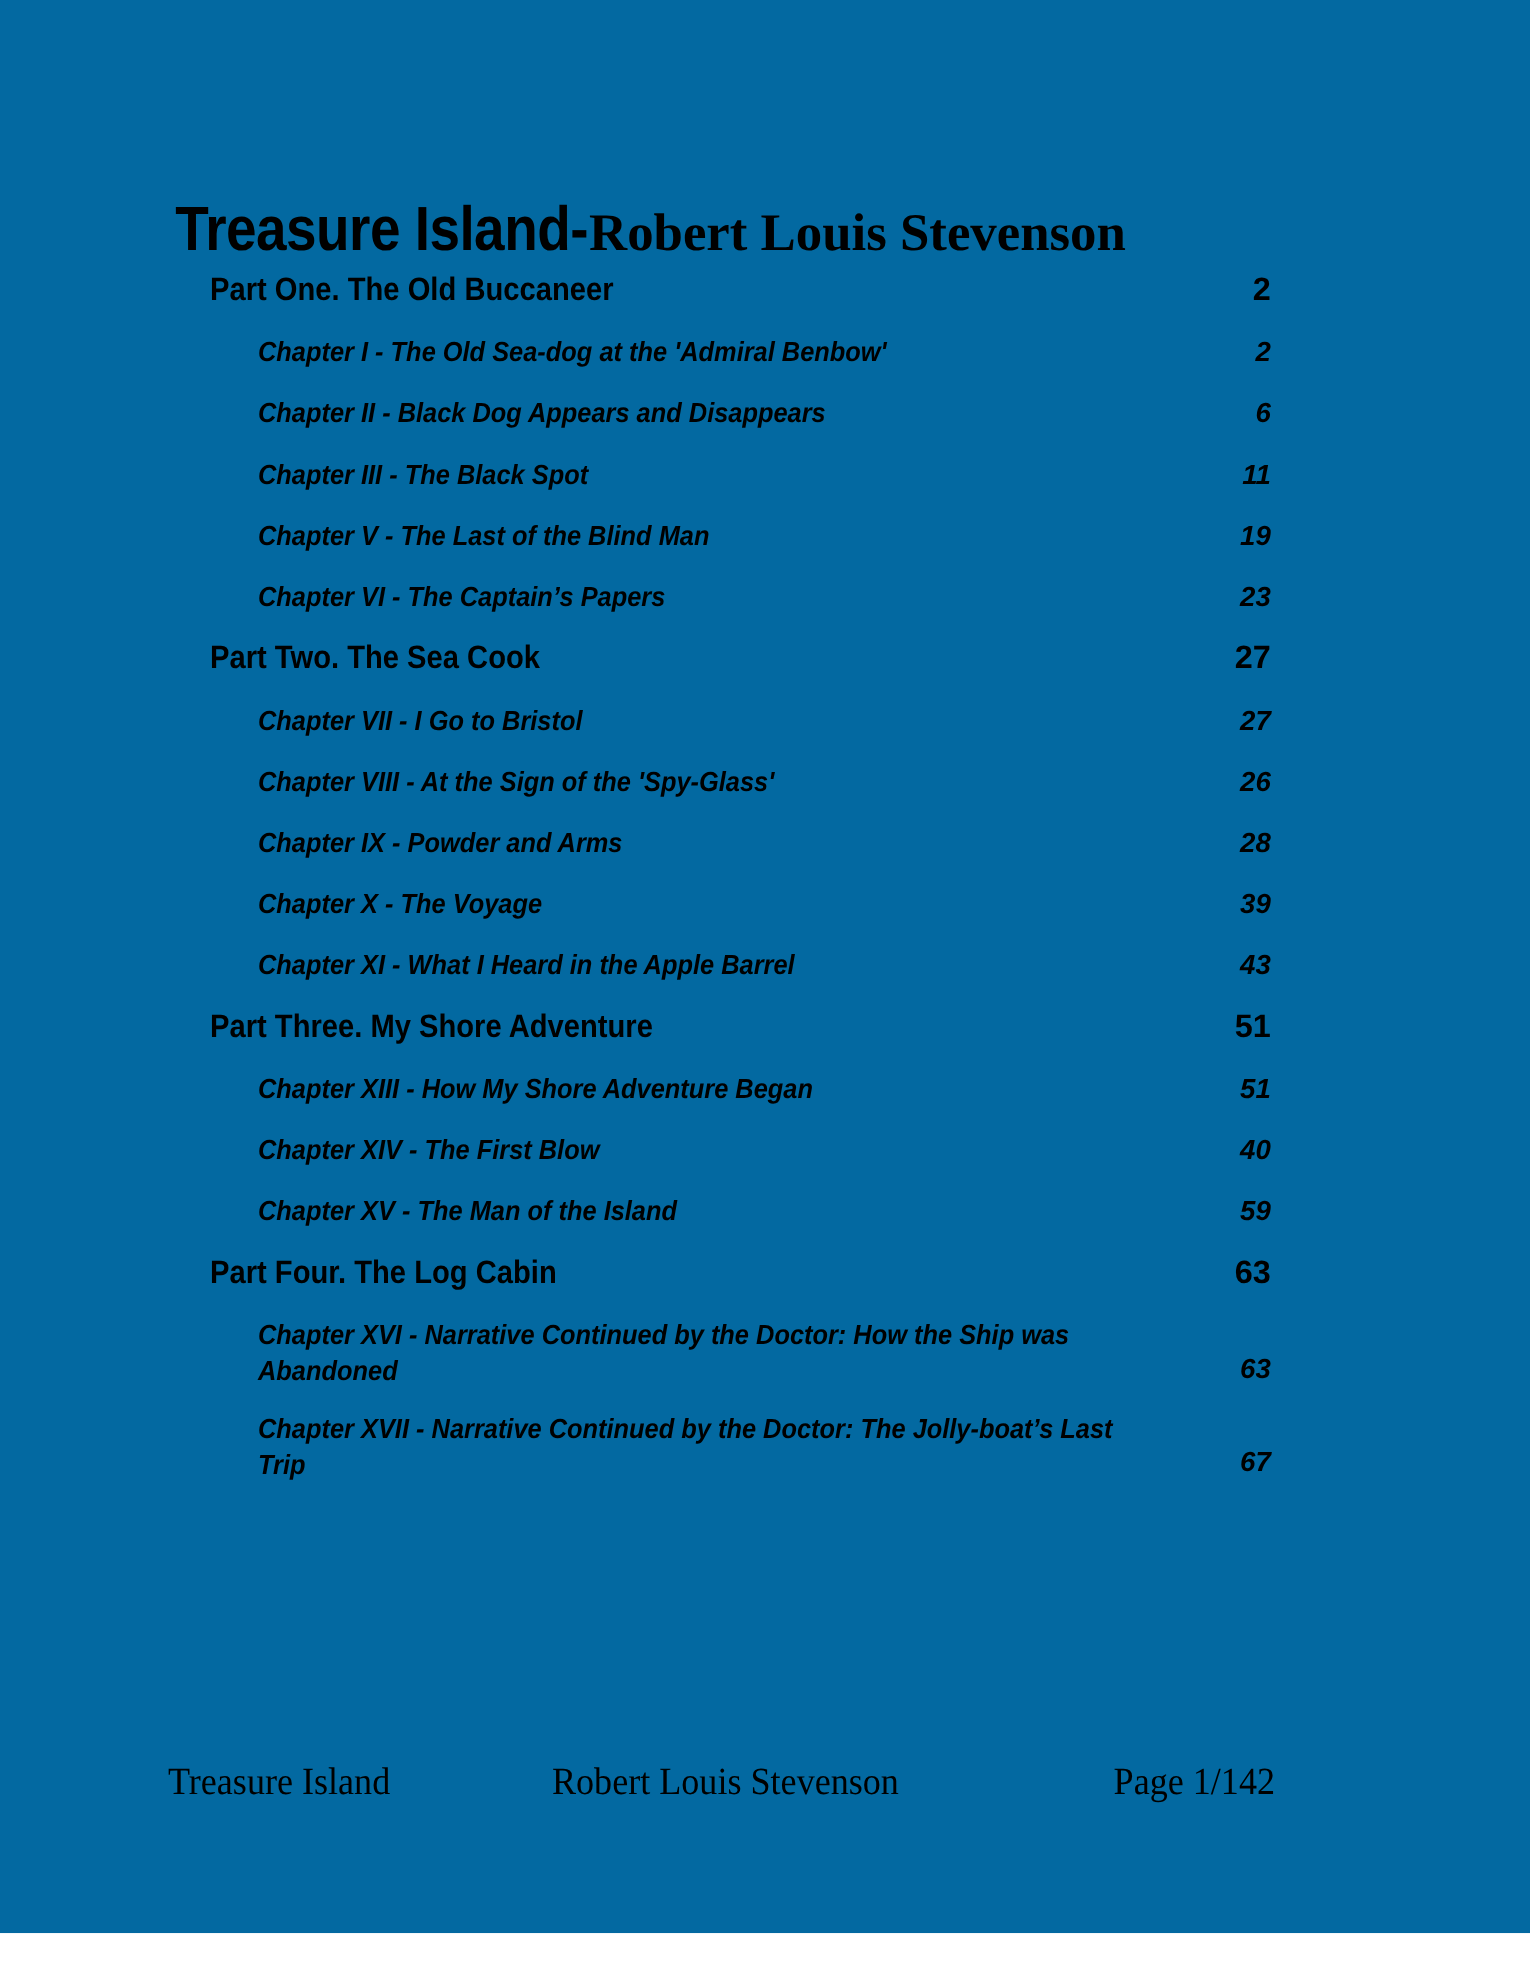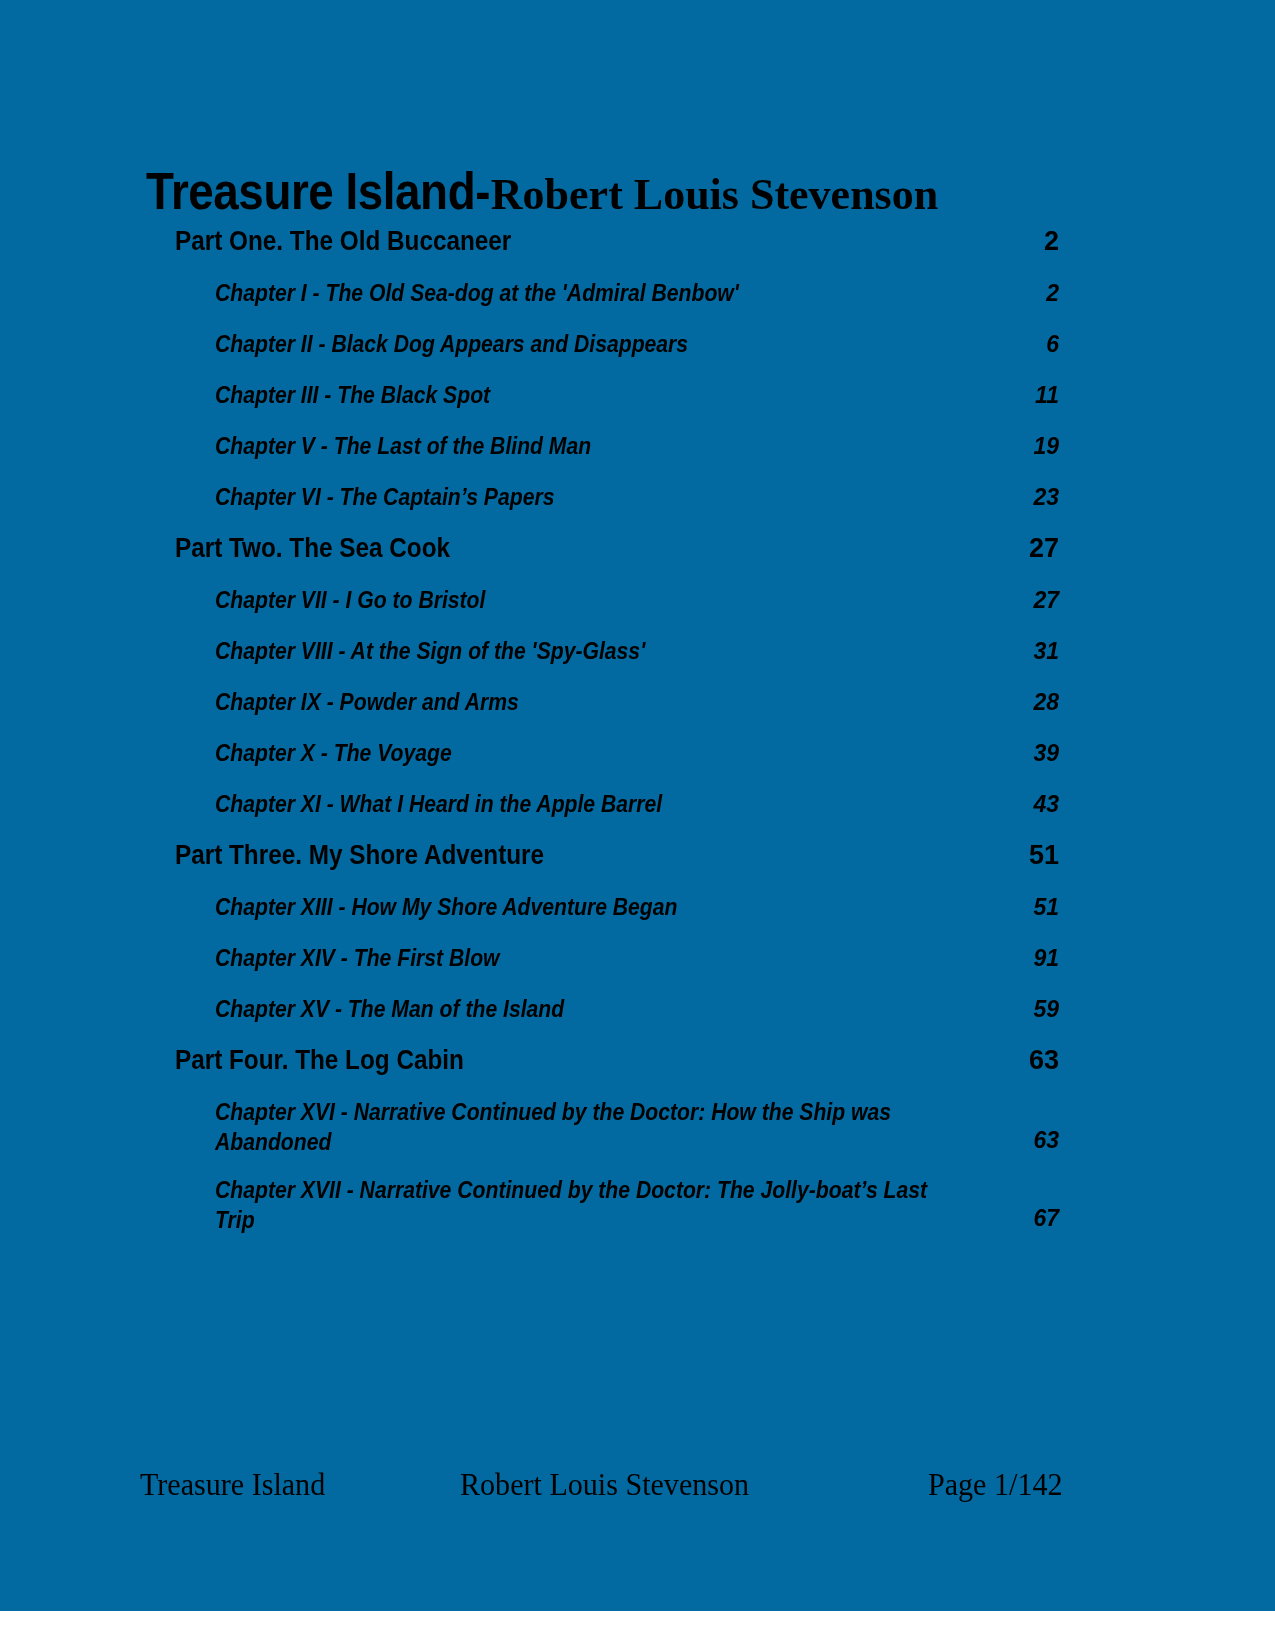--- a/index.html
+++ b/index.html
@@ -202,21 +202,21 @@
       <div class="toc-row part-row">
         <span class="entry-title">Part Two. The Sea Cook</span>
         <span class="entry-page">27</span>
       </div>
       <div class="toc-row chapter-row">
         <span class="entry-title">Chapter VII - I Go to Bristol</span>
         <span class="entry-page">27</span>
       </div>
       <div class="toc-row chapter-row">
         <span class="entry-title">Chapter VIII - At the Sign of the 'Spy-Glass'</span>
-        <span class="entry-page">31</span>
+        <span class="entry-page">26</span>
       </div>
       <div class="toc-row chapter-row">
         <span class="entry-title">Chapter IX - Powder and Arms</span>
         <span class="entry-page">28</span>
       </div>
       <div class="toc-row chapter-row">
         <span class="entry-title">Chapter X - The Voyage</span>
         <span class="entry-page">39</span>
       </div>
       <div class="toc-row chapter-row">
@@ -226,21 +226,21 @@
       <div class="toc-row part-row">
         <span class="entry-title">Part Three. My Shore Adventure</span>
         <span class="entry-page">51</span>
       </div>
       <div class="toc-row chapter-row">
         <span class="entry-title">Chapter XIII - How My Shore Adventure Began</span>
         <span class="entry-page">51</span>
       </div>
       <div class="toc-row chapter-row">
         <span class="entry-title">Chapter XIV - The First Blow</span>
-        <span class="entry-page">91</span>
+        <span class="entry-page">40</span>
       </div>
       <div class="toc-row chapter-row">
         <span class="entry-title">Chapter XV - The Man of the Island</span>
         <span class="entry-page">59</span>
       </div>
       <div class="toc-row part-row">
         <span class="entry-title">Part Four. The Log Cabin</span>
         <span class="entry-page">63</span>
       </div>
       <div class="toc-row chapter-row two-line">

